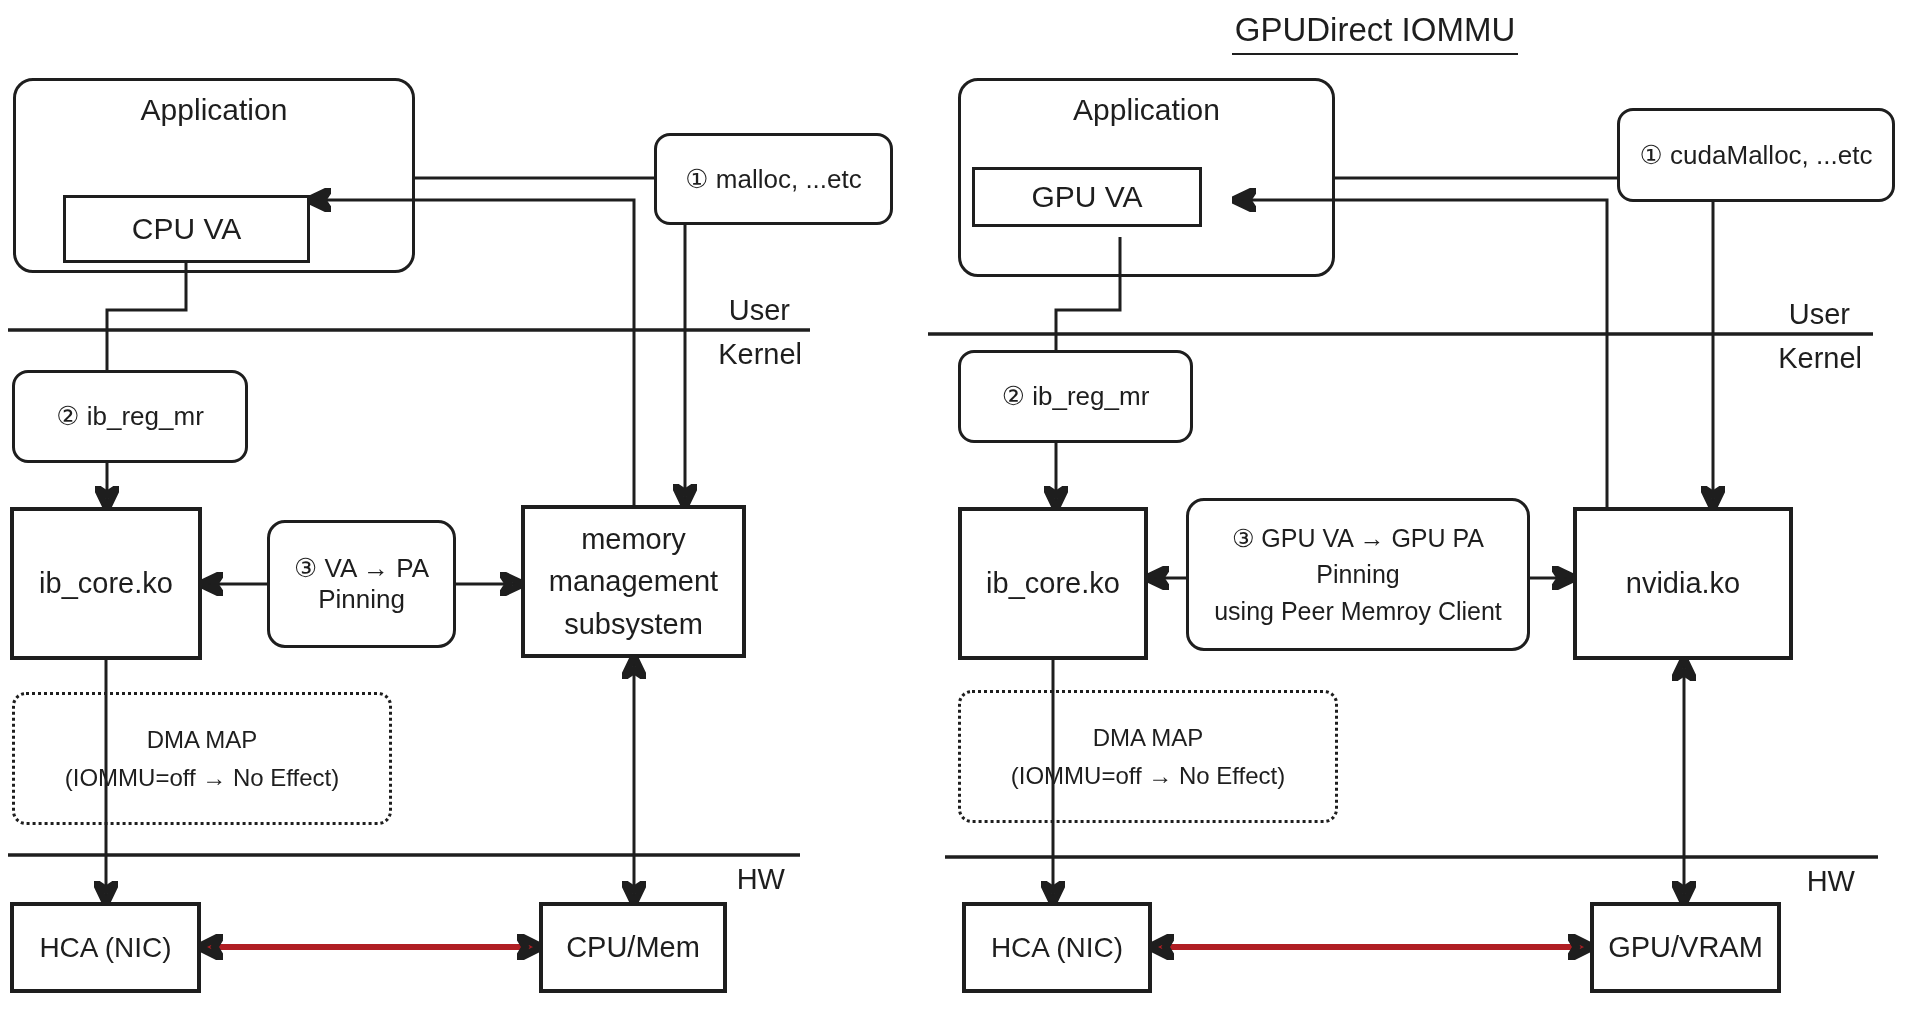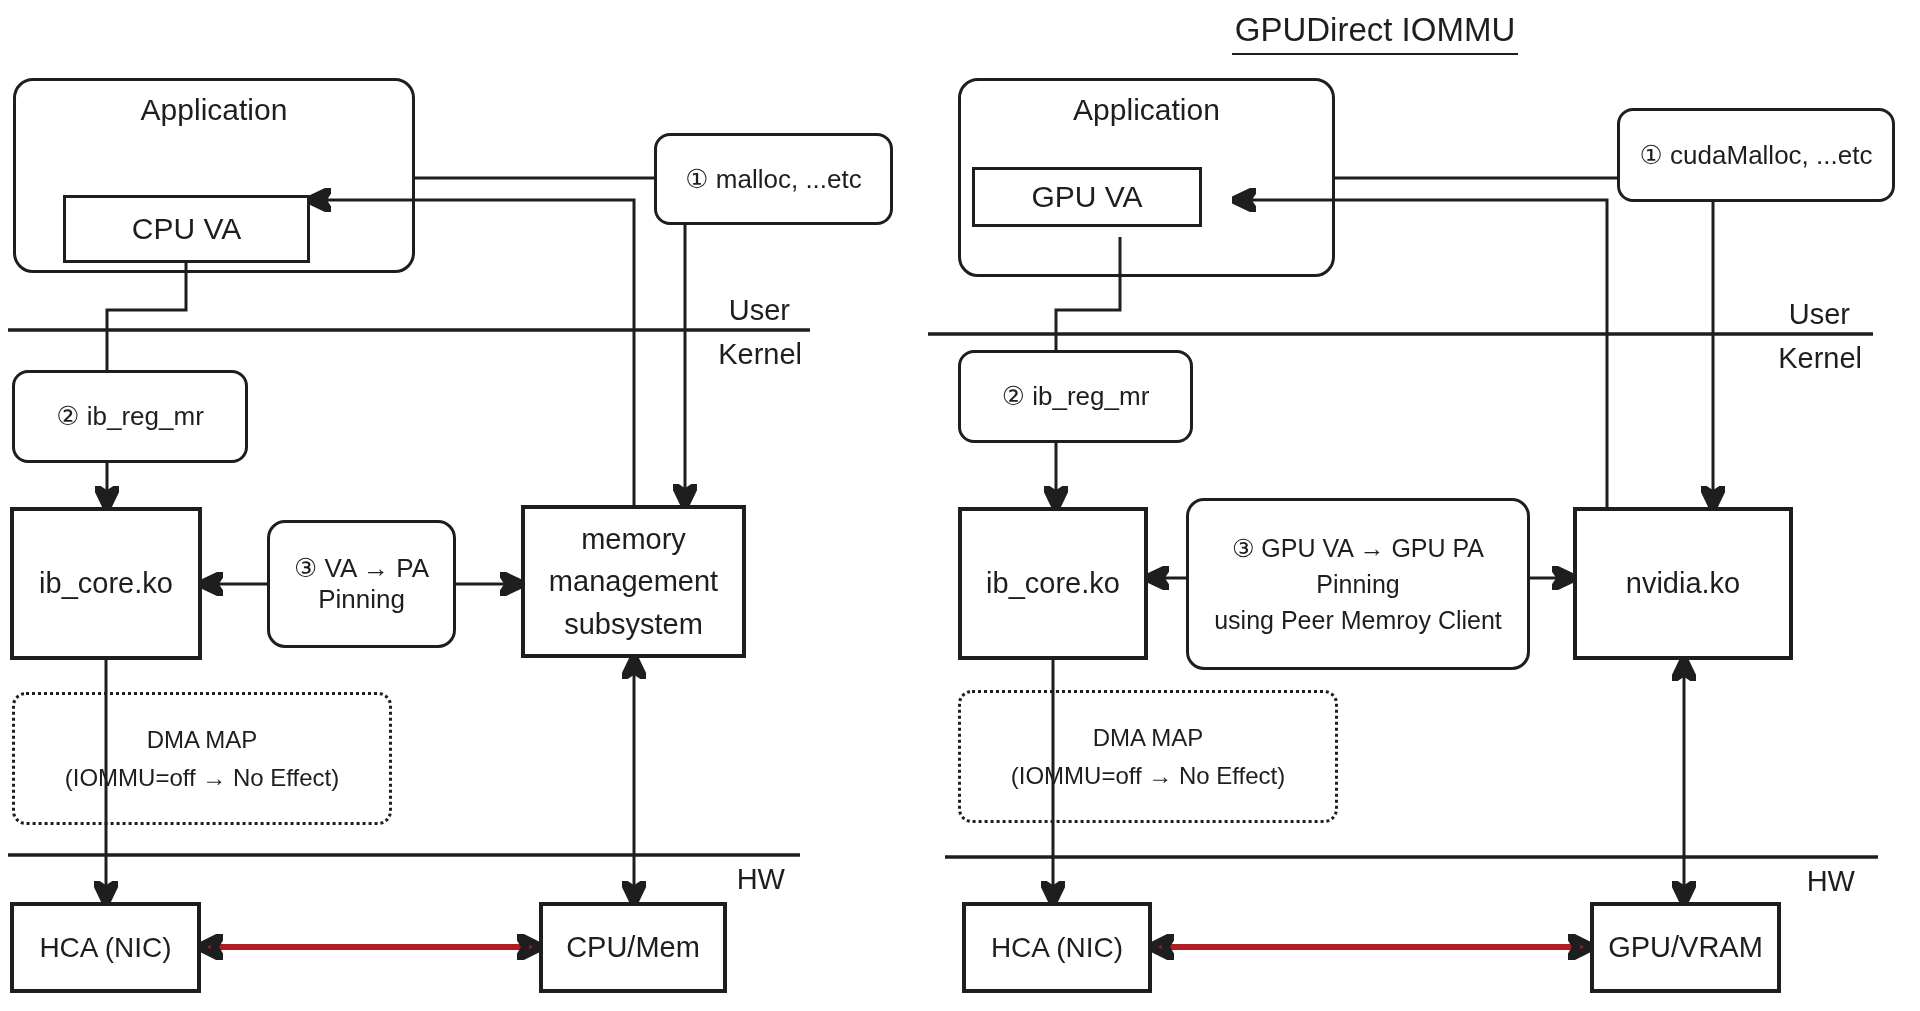--- a/index.html
+++ b/index.html
@@ -153,21 +153,21 @@
   <div class="lbl t-side txt-right" style="left:1670px;top:297px;width:180px;">User</div>
   <div class="lbl t-side txt-right" style="left:1670px;top:341px;width:192px;">Kernel</div>
 
   <div class="box rounded t-note" style="left:958px;top:350px;width:235px;height:93px;">
     <span>② ib_reg_mr</span>
   </div>
 
   <div class="box thick t-box" style="left:958px;top:507px;width:190px;height:153px;">
     <span>ib_core.ko</span>
   </div>
-  <div class="box rounded t-note-sm" style="left:1186px;top:498px;width:344px;height:172px;border-radius:18px;">
+  <div class="box rounded t-note-sm" style="left:1186px;top:498px;width:344px;height:153px;border-radius:18px;">
     <span class="multiline txt-center">③ GPU VA → GPU PA
 Pinning
 using Peer Memroy Client</span>
   </div>
   <div class="box thick t-box" style="left:1573px;top:507px;width:220px;height:153px;">
     <span>nvidia.ko</span>
   </div>
 
   <div class="box dotted t-dma" style="left:958px;top:690px;width:380px;height:133px;">
     <span class="multiline txt-center">DMA MAP

